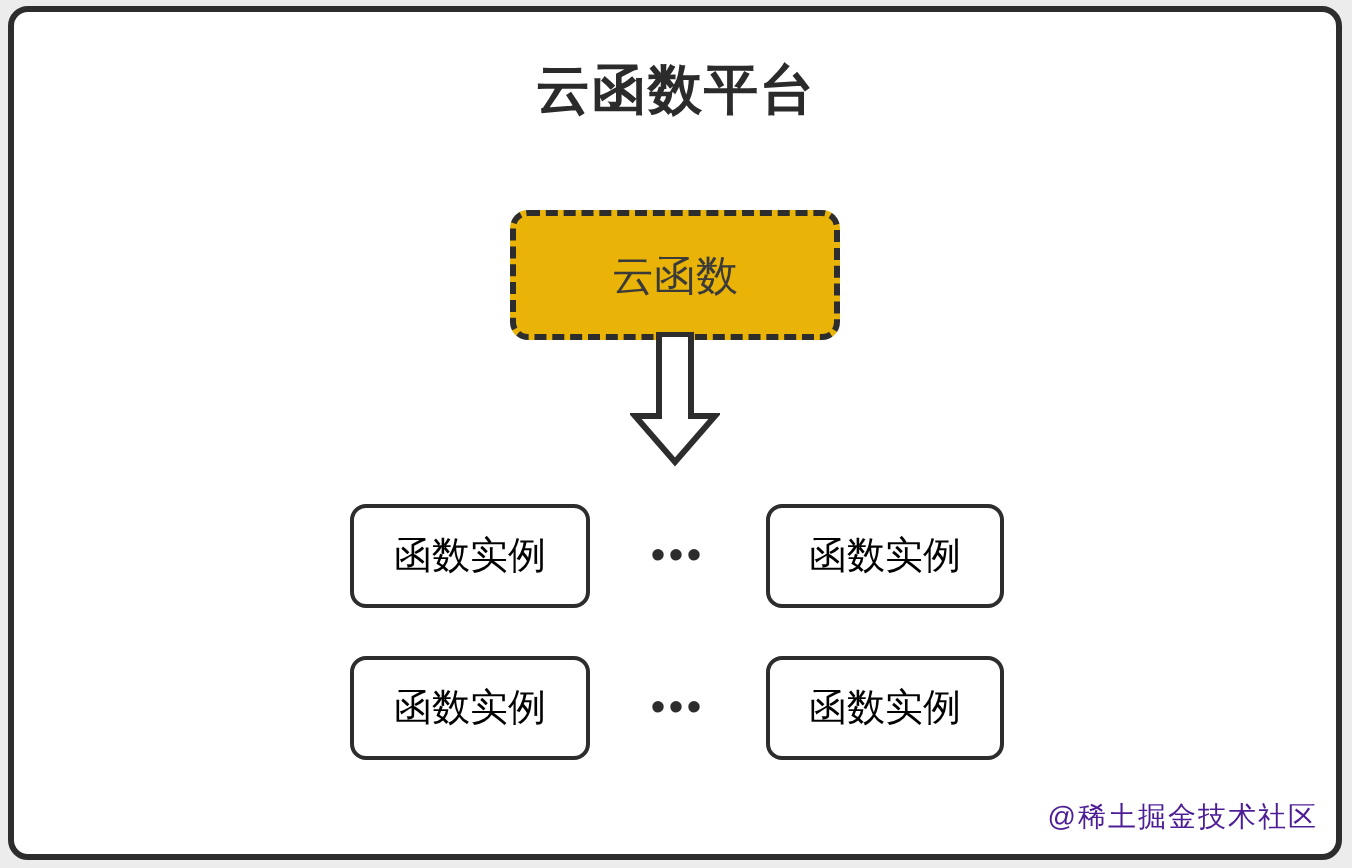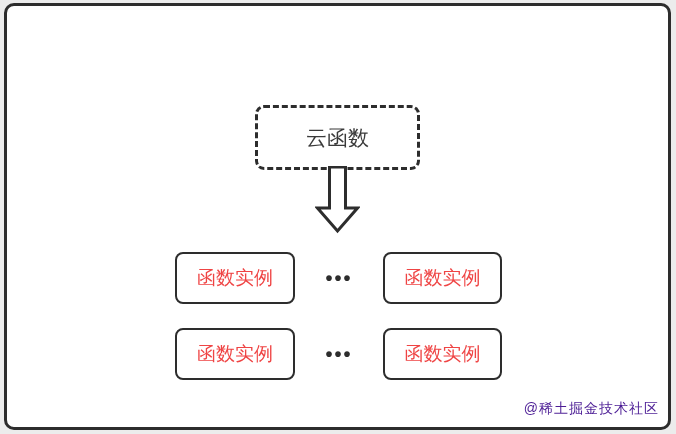--- a/index.html
+++ b/index.html
@@ -40,21 +40,21 @@
   }
   .cloud-box {
     position: absolute;
     left: 255px;
     top: 105px;
     width: 165px;
     height: 65px;
     box-sizing: border-box;
     border: 3px dashed #2d2d2d;
     border-radius: 9px;
-    background: #ffffff;
+    background: #eab308;
     display: flex;
     align-items: center;
     justify-content: center;
     font-size: 21px;
     color: #3a3a3a;
   }
   .arrow {
     position: absolute;
     left: 315px;
     top: 166px;
@@ -64,21 +64,21 @@
   .node {
     position: absolute;
     box-sizing: border-box;
     border: 2.5px solid #2d2d2d;
     border-radius: 8px;
     background: #ffffff;
     display: flex;
     align-items: center;
     justify-content: center;
     font-size: 19px;
-    color: #ef4444;
+    color: #000000;
   }
   .node.r1 { top: 252px; }
   .node.r2 { top: 328px; }
   .node.c1 { left: 175px; width: 120px; height: 52px; }
   .node.c2 { left: 383px; width: 119px; height: 52px; }
   .dots {
     position: absolute;
     left: 315px;
     width: 48px;
     height: 52px;
@@ -101,20 +101,21 @@
     color: #4c1d95;
     letter-spacing: 1px;
   }
 </style>
 </head>
 <body>
 
 <div class="stage">
   <div class="frame"></div>
 
+  <div class="title">云函数平台</div>
 
   <div class="cloud-box">
     <span>云函数</span>
   </div>
 
   <svg class="arrow" viewBox="0 0 45 68">
     <path d="M 14.5,1 L 14.5,42 L 2.5,42 L 22.5,65 L 42.5,42 L 30.5,42 L 30.5,1 Z" fill="#ffffff" stroke="#2d2d2d" stroke-width="3" stroke-linejoin="miter"></path>
   </svg>
 
   <div class="node r1 c1">

